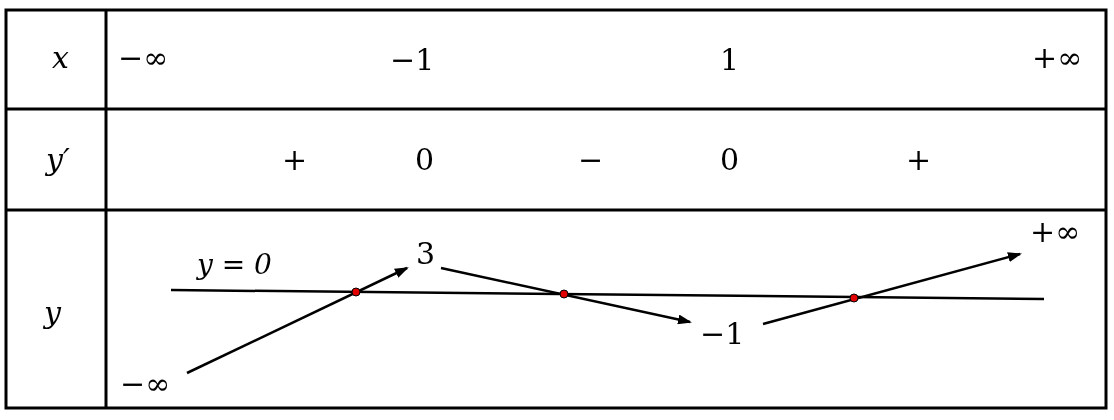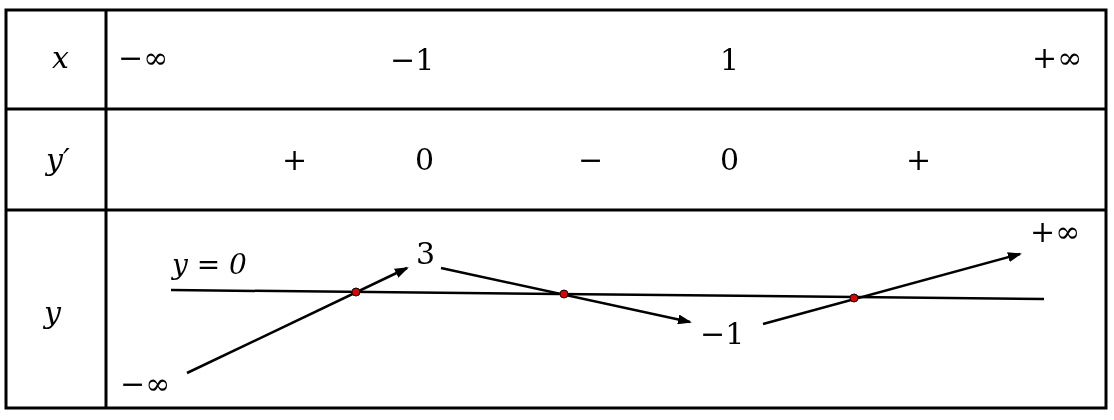--- a/index.html
+++ b/index.html
@@ -50,13 +50,13 @@
 <span class="math lbl" style="left:282px;top:142px;">+</span>
 <span class="math lbl" style="left:415px;top:142px;">0</span>
 <span class="math lbl" style="left:578px;top:142px;">−</span>
 <span class="math lbl" style="left:720px;top:142px;">0</span>
 <span class="math lbl" style="left:906px;top:142px;">+</span>
 
 <span class="math lbl" style="left:120px;top:366px;">−∞</span>
 <span class="math lbl" style="left:416px;top:236px;">3</span>
 <span class="math lbl" style="left:700px;top:316px;">−1</span>
 <span class="math lbl" style="left:1030px;top:214px;">+∞</span>
-<span class="math it lbl" style="left:172px;top:248px;font-size:28px;">y = 0</span>
+<span class="math it lbl" style="left:197px;top:248px;font-size:28px;">y = 0</span>
 
 </body></html>

